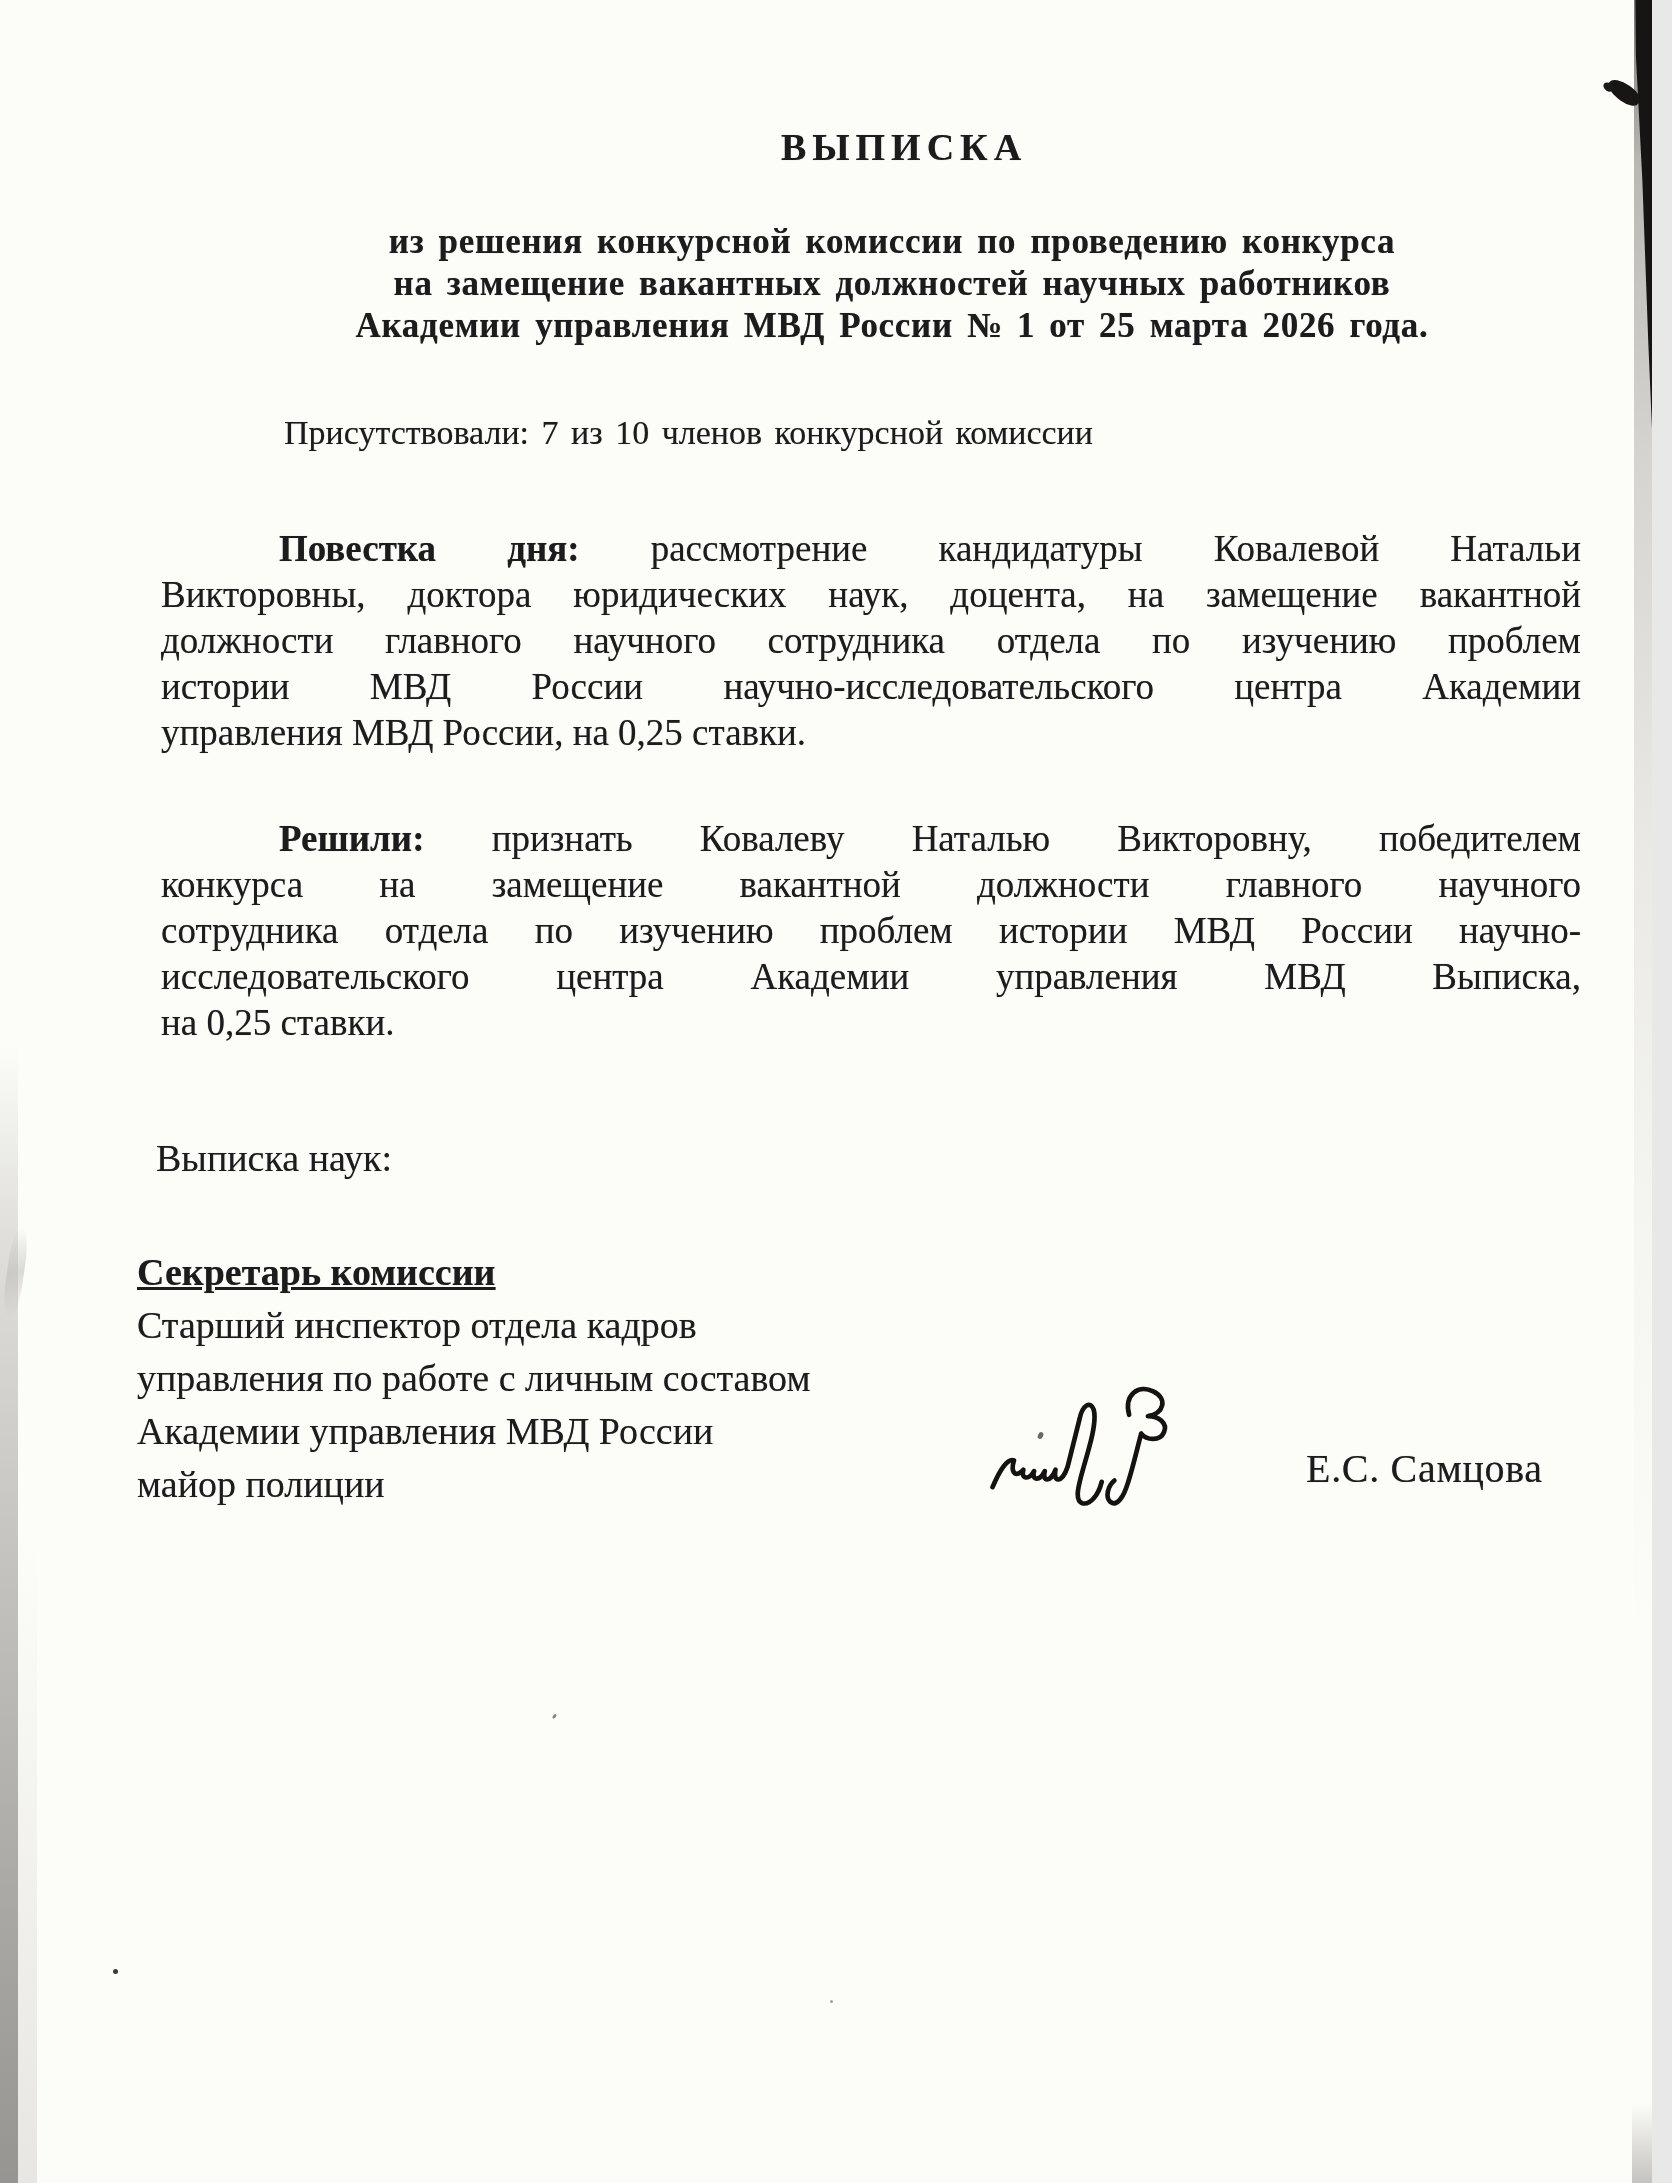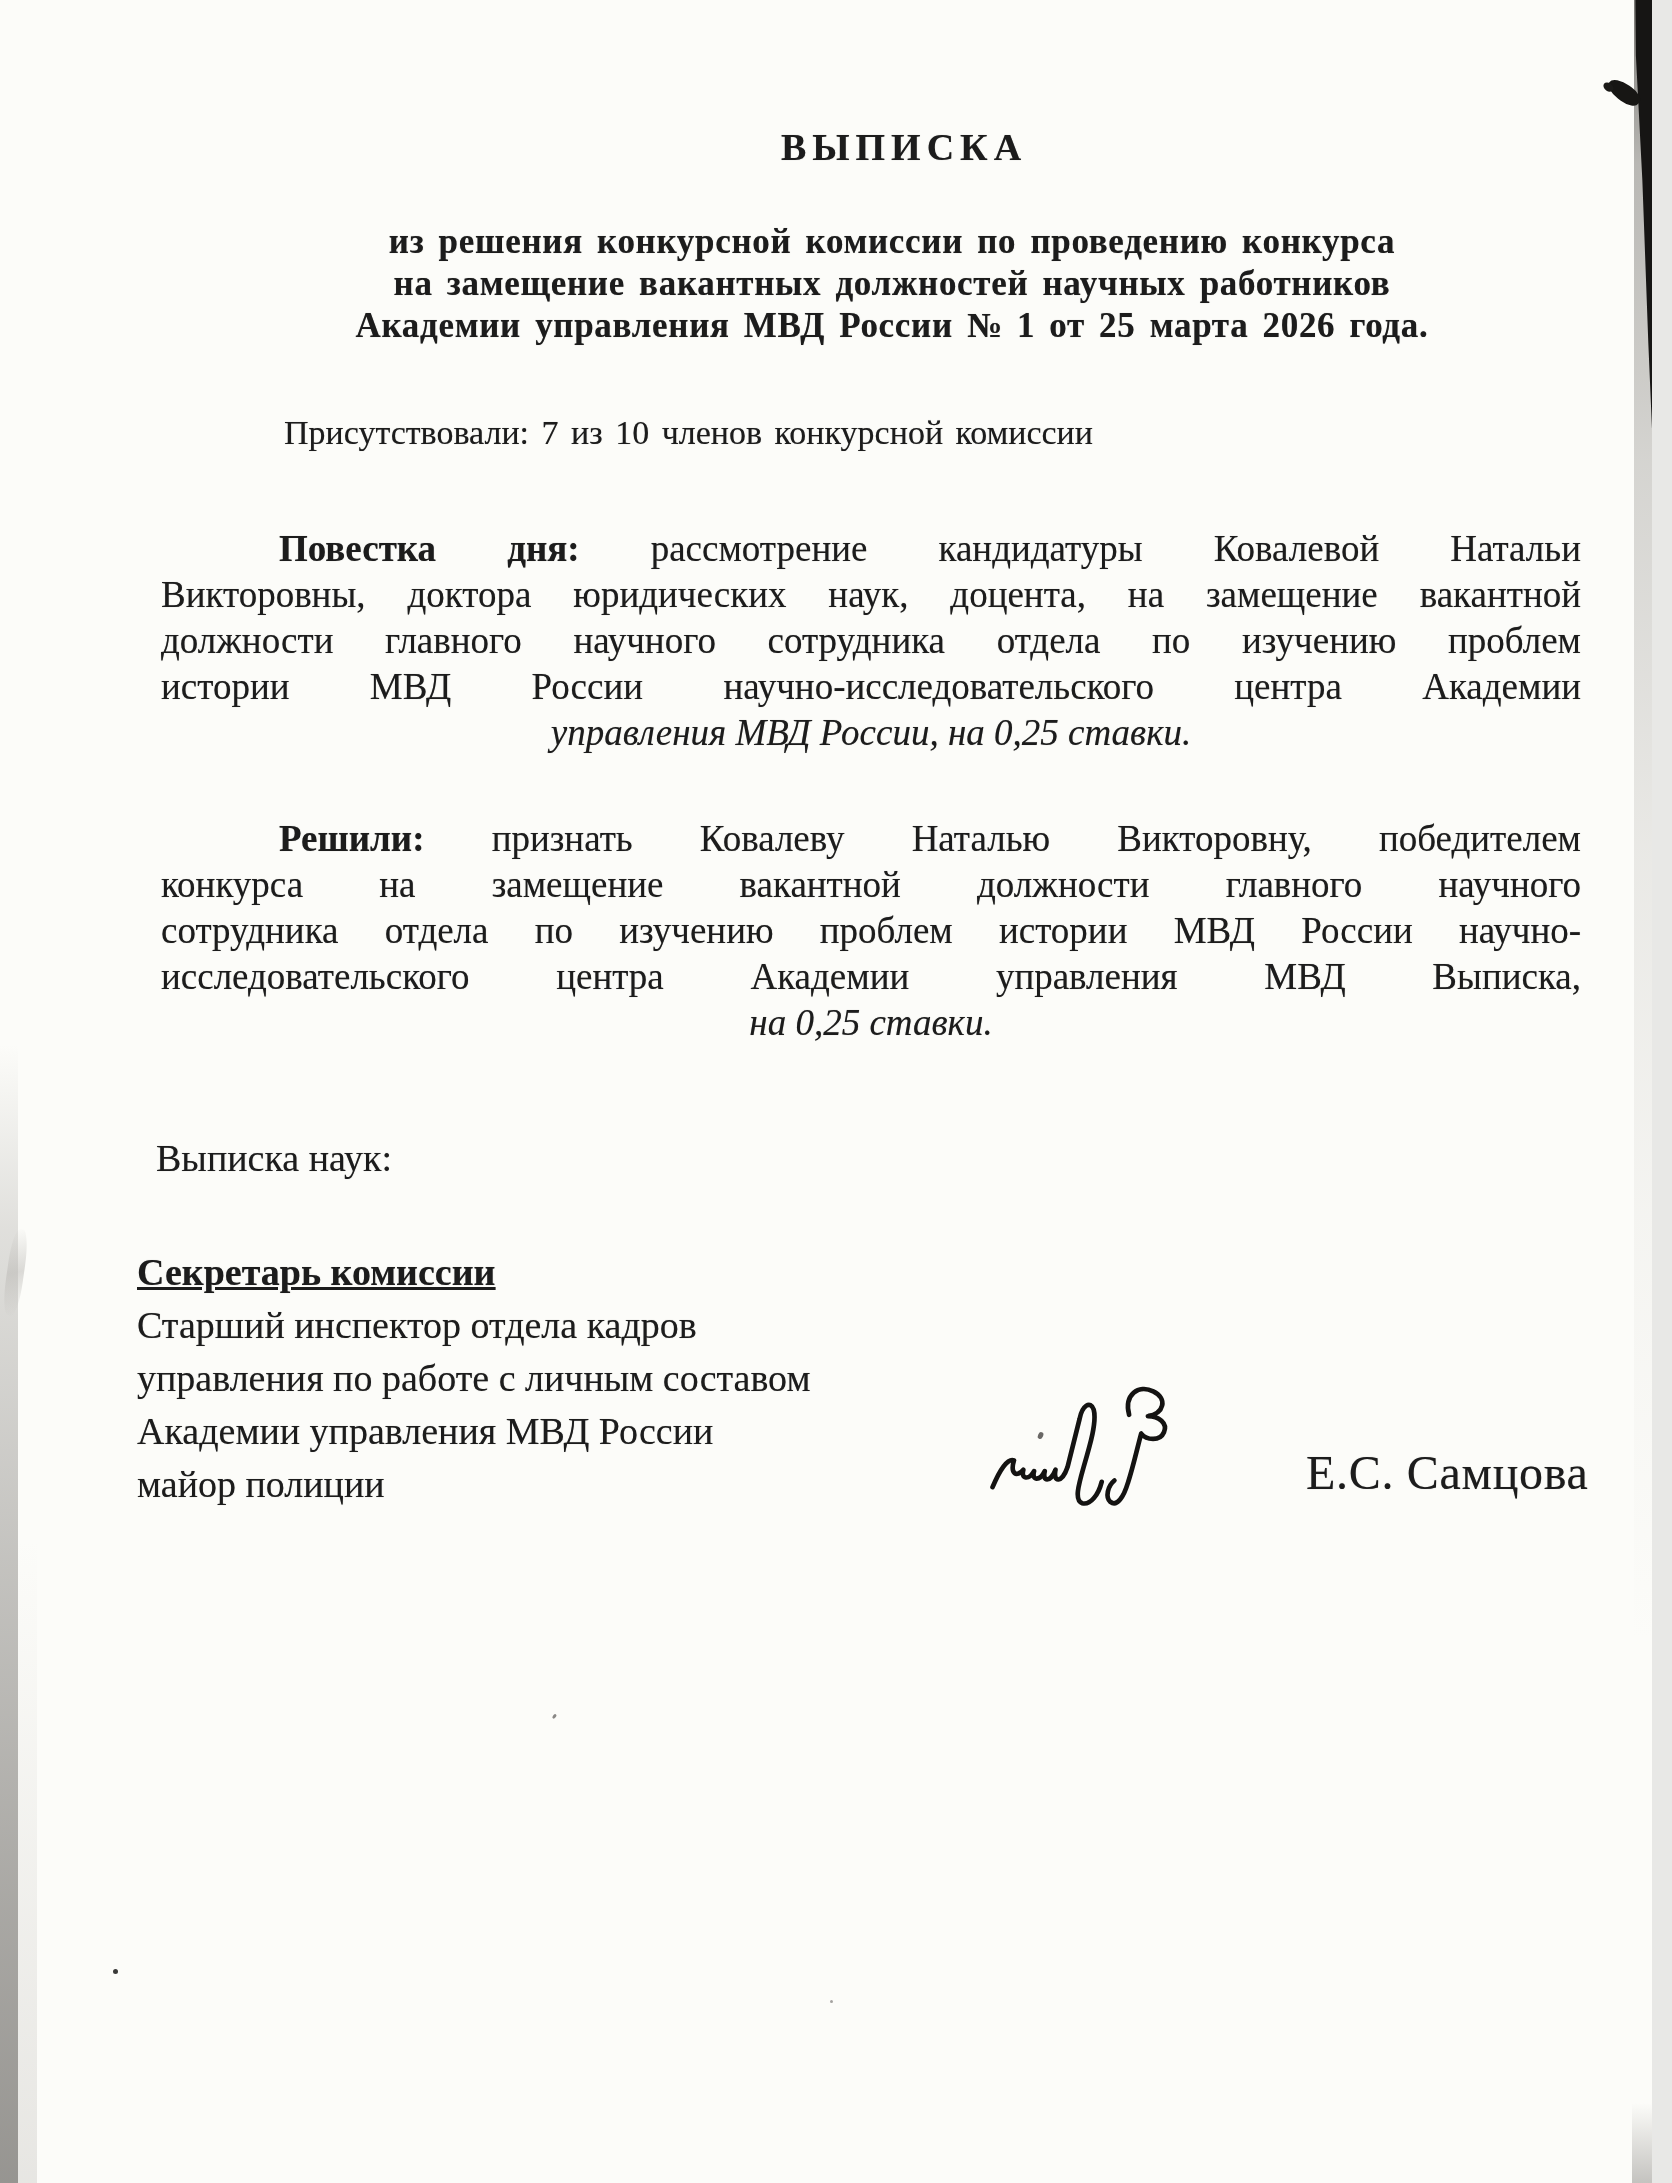--- a/index.html
+++ b/index.html
@@ -23,31 +23,31 @@
     left:182px;top:221px;width:1420px;
     text-align:center;font-weight:700;
     font-size:35px;line-height:42px;
     letter-spacing:0.7px;word-spacing:4.7px;
   }
   .attendees{left:284px;top:414px;font-size:34px;word-spacing:4px;}
 
   .para{width:1420px;font-size:37px;line-height:46px;}
   .para .jline{text-align:justify;text-align-last:justify;height:46px;white-space:nowrap;}
   .para .jline .w{display:inline;}
-  .para .lastline{text-align:center;height:46px;white-space:nowrap;font-style:italic;}
+  .para .lastline{text-align:left;height:46px;white-space:nowrap;}
   .para .indent{padding-left:118px;}
   .para-agenda{left:161px;top:526px;}
   .para-resolution{left:161px;top:816px;}
   .lead{font-weight:700;}
 
   .certify{left:156px;top:1136px;font-size:38px;}
 
   .sig-block{left:137px;top:1246px;font-size:38px;line-height:53px;}
   .sig-block .role-bold{font-weight:700;text-decoration:underline;}
-  .sig-name{left:1306px;top:1445px;font-size:48px;letter-spacing:0.7px;text-align:center;}
+  .sig-name{left:1306px;top:1445px;font-size:40px;letter-spacing:0.7px;text-align:center;}
 
   .signature-svg{position:absolute;left:983px;top:1372px;}
 
   
   .edge-right-gray{
     position:absolute;right:0;top:0;width:18px;height:1641px;
     background:linear-gradient(180deg,
       rgba(110,108,104,.9) 0%,
       rgba(140,138,134,.6) 10%,
       rgba(165,163,159,.45) 28%,

